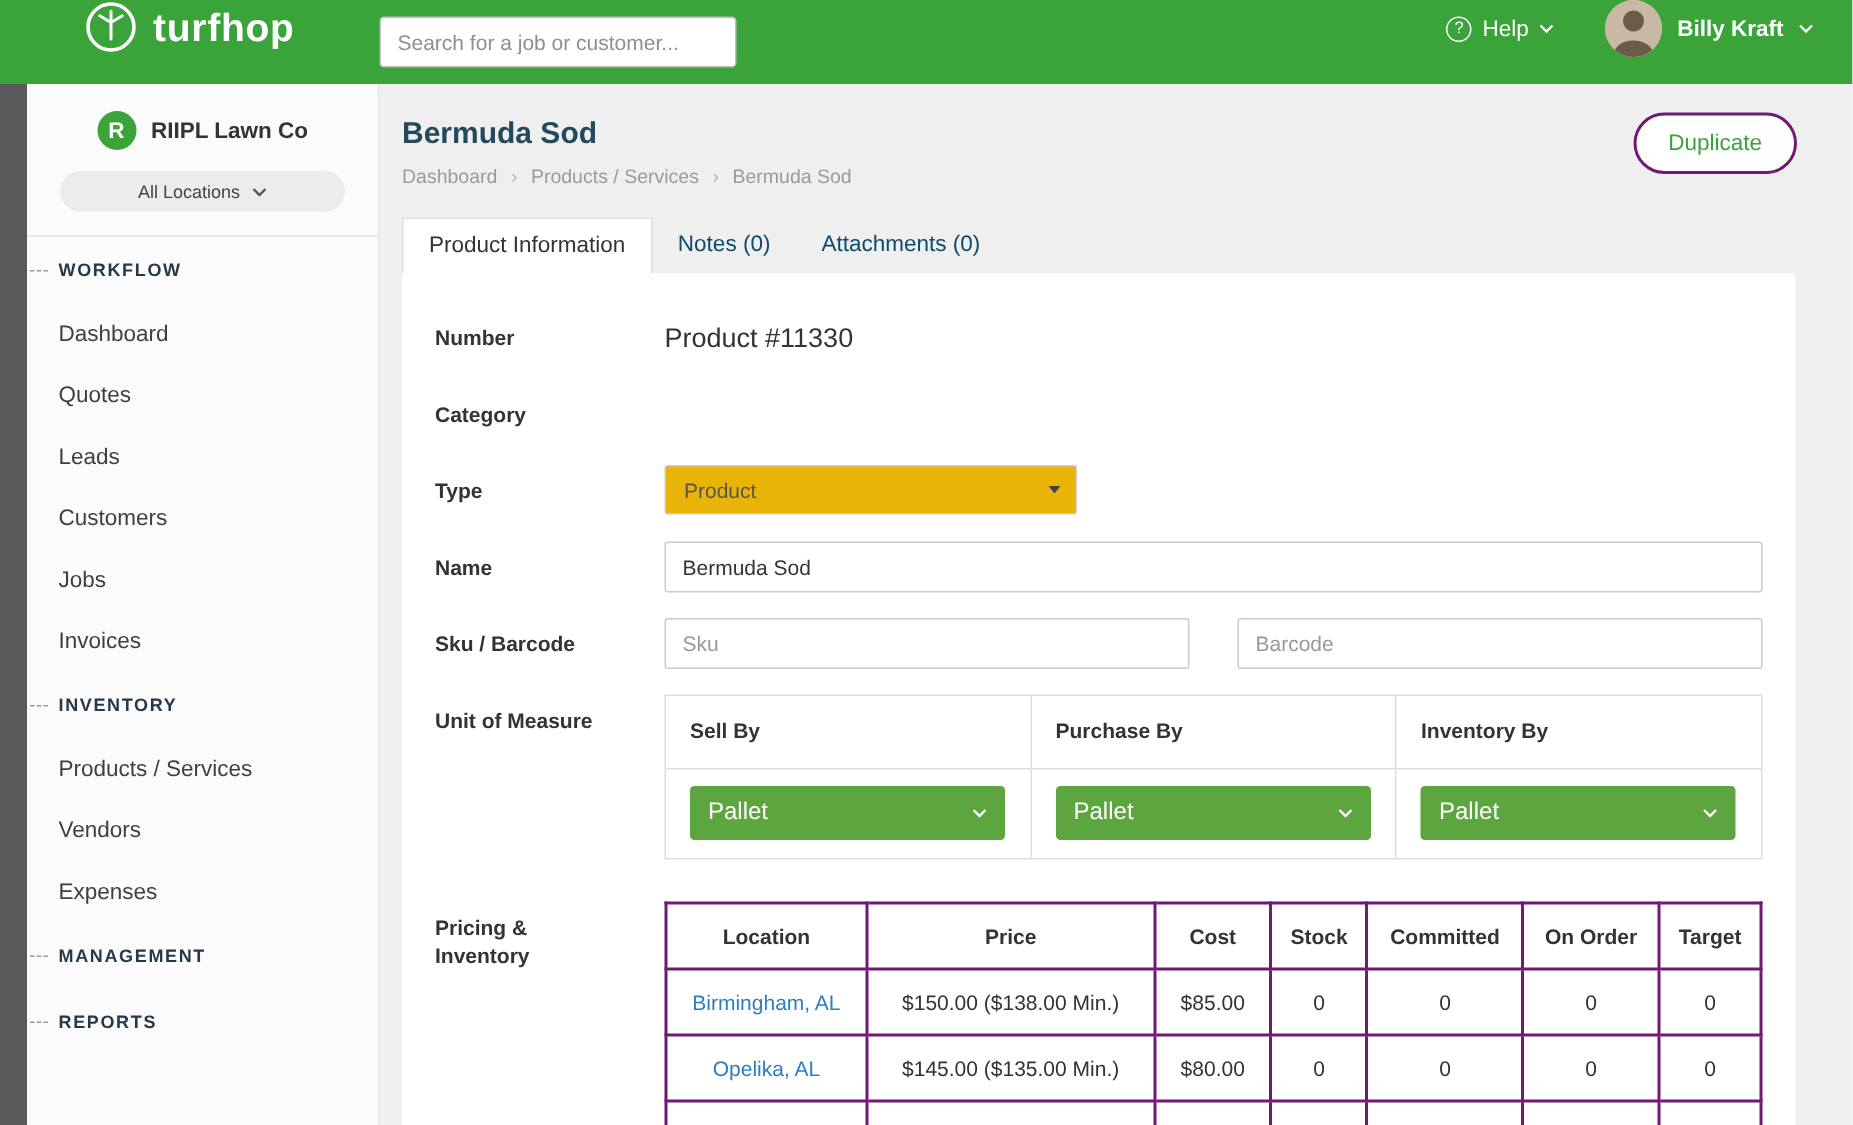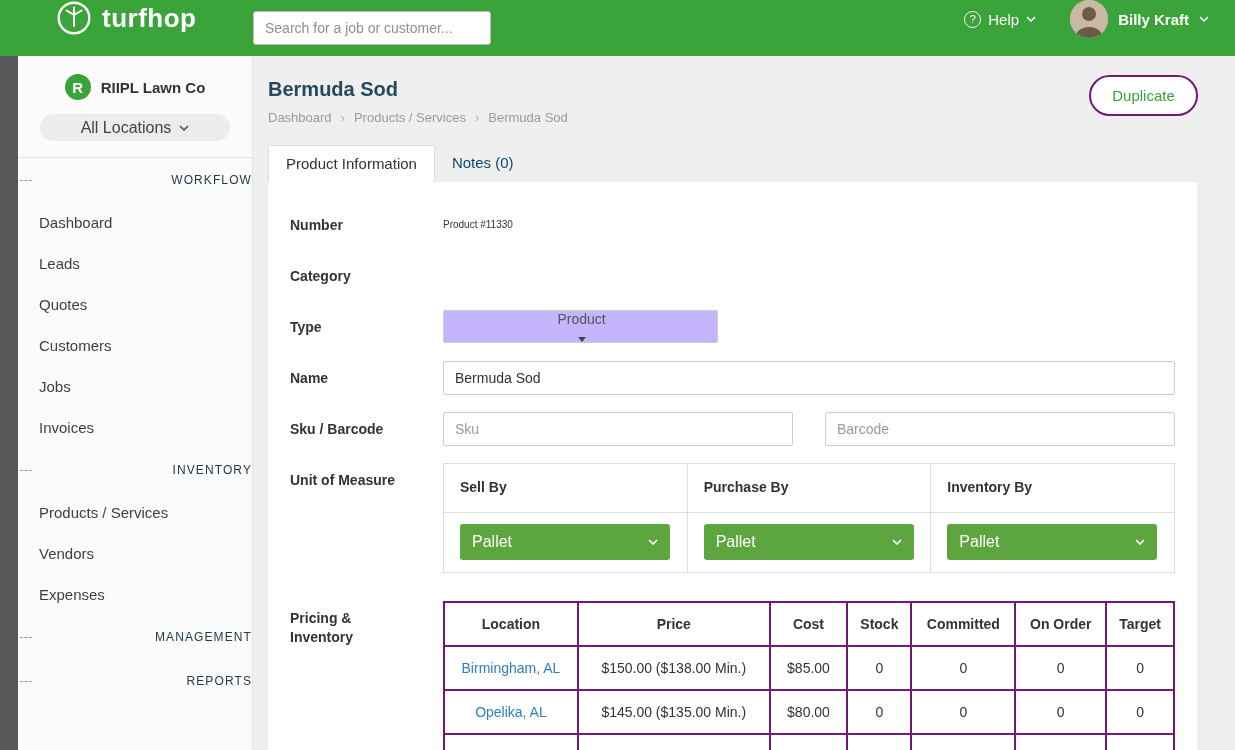--- a/index.html
+++ b/index.html
@@ -18,23 +18,23 @@
   .user { display:flex; align-items:center; gap:10px; font-size:15px; font-weight:bold; cursor:pointer; }
   .avatar { width:38px; height:38px; border-radius:50%; overflow:hidden; display:block; background:#c9b8a4; }
   .chev path { fill:none; stroke:currentColor; stroke-width:1.6; }
 
   
   .sidebar { position:absolute; top:56px; left:0; bottom:0; width:253px; background:#fbfbfb; border-right:1px solid #e2e2e2; }
   .side-dark { position:absolute; left:0; top:0; bottom:0; width:18px; background:#58595b; }
   .side-content { margin-left:18px; padding-top:18px; }
   .company { display:flex; align-items:center; justify-content:center; gap:10px; font-weight:bold; font-size:15px; color:#333; cursor:pointer; }
   .r-badge { width:26px; height:26px; border-radius:50%; background:#3aa33a; color:#fff; font-weight:bold; font-size:15px; display:flex; align-items:center; justify-content:center; }
-  .locations { margin:14px auto 0; width:190px; height:27px; background:#ececec; border-radius:14px; display:flex; align-items:center; justify-content:center; gap:8px; font-size:16px; color:#444; cursor:pointer; }
+  .locations { margin:14px auto 0; width:190px; height:27px; background:#ececec; border-radius:14px; display:flex; align-items:center; justify-content:center; gap:8px; font-size:12px; color:#444; cursor:pointer; }
   .side-divider { margin-top:16px; border:none; border-top:1px solid #e3e3e3; }
-  .section-head { display:flex; align-items:center; height:44px; font-size:12px; font-weight:normal; letter-spacing:1.1px; color:#26394a; cursor:pointer;justify-content:space-between; }
+  .section-head { display:flex; align-items:center; height:44px; font-size:12px; font-weight:bold; letter-spacing:1.1px; color:#26394a; cursor:pointer; }
   .dash { width:12px; border-top:1px dashed #9a9a9a; margin:0 7px 0 2px; }
   .nav-item { height:41px; display:flex; align-items:center; padding-left:21px; font-size:15px; color:#3f3f3f; cursor:pointer; }
 
   
   .main { position:absolute; top:56px; left:253px; right:0; bottom:0; background:#efefef; overflow:hidden; }
   .page-head { position:relative; padding:22px 38px 0 15px; }
   .page-title { font-size:20px; font-weight:bold; color:#24495c; }
   .breadcrumb { margin-top:9px; display:flex; align-items:center; gap:9px; font-size:13px; color:#9a9a9a; }
   .breadcrumb a { color:#9a9a9a; text-decoration:none; cursor:pointer; }
   .crumb-sep { color:#b5b5b5; }
@@ -43,24 +43,24 @@
   .tabs { display:flex; margin:20px 38px 0 15px; }
   .tab { padding:9px 17px 10px; font-size:15px; color:#0c4a6e; cursor:pointer; }
   .tab.active { background:#fff; color:#333; border:1px solid #ddd; border-bottom:none; }
 
   .card { margin:0 38px 0 15px; background:#fff; padding:26px 22px 22px; }
   .frow { display:flex; margin-bottom:17px; }
   .flabel { flex:0 0 153px; font-weight:bold; font-size:14px; color:#333; line-height:34px; }
   .frow.align-top .flabel { line-height:19px; padding-top:8px; }
   .flabel .wrap-90 { display:block; max-width:92px; }
   .fcontent { flex:1; min-width:0; }
-  .fval { font-size:10px; color:#333; line-height:34px; }
+  .fval { font-size:18px; color:#333; line-height:34px; }
   .link { color:#2e7fc0; text-decoration:none; cursor:pointer; }
 
-  .select { width:275px; height:33px; border:1px solid #ccc; border-radius:2px; background:#c4b5fd; display:flex; align-items:center; justify-content:space-between; padding:0 10px 0 12px; font-size:14px; color:#555; cursor:pointer;flex-direction:column; }
+  .select { width:275px; height:33px; border:1px solid #ccc; border-radius:2px; background:#eab308; display:flex; align-items:center; justify-content:space-between; padding:0 10px 0 12px; font-size:14px; color:#555; cursor:pointer; }
   .select-arrow { width:0; height:0; border-left:4px solid transparent; border-right:4px solid transparent; border-top:5px solid #444; }
 
   .text-input { width:100%; height:34px; border:1px solid #ccc; border-radius:2px; padding:0 11px; font-size:14px; color:#333; font-family:inherit; background:#fff; }
   .text-input::placeholder { color:#999; }
   .sku-row { display:flex; gap:32px; }
   .sku-row > input { flex:1; }
 
   .uom { border:1px solid #ddd; margin-bottom:11px; }
   .uom-head, .uom-body { display:flex; }
   .uom-head > div { flex:1; padding:15px 16px 17px; font-weight:bold; font-size:14px; color:#333; border-right:1px solid #ddd; }
@@ -124,22 +124,22 @@
         </svg>
     </div>
     <hr class="side-divider">
 
     <nav>
       <div class="section-head">
         <span class="dash"></span>
         <span>WORKFLOW</span>
       </div>
       <div class="nav-item">Dashboard</div>
+      <div class="nav-item">Quotes</div>
       <div class="nav-item">Leads</div>
-      <div class="nav-item">Quotes</div>
       <div class="nav-item">Customers</div>
       <div class="nav-item">Jobs</div>
       <div class="nav-item">Invoices</div>
 
       <div class="section-head">
         <span class="dash"></span>
         <span>INVENTORY</span>
       </div>
       <div class="nav-item">Products / Services</div>
       <div class="nav-item">Vendors</div>
@@ -167,20 +167,21 @@
       <a>Products / Services</a>
       <span class="crumb-sep">›</span>
       <span>Bermuda Sod</span>
     </div>
     <button class="duplicate">Duplicate</button>
   </div>
 
   <div class="tabs">
     <div class="tab active">Product Information</div>
     <div class="tab">Notes (0)</div>
+    <div class="tab">Attachments (0)</div>
   </div>
 
   <section class="card">
 
     <div class="frow">
       <div class="flabel">Number</div>
       <div class="fcontent">
           <div class="fval">Product #11330</div>
         </div>
     </div>

